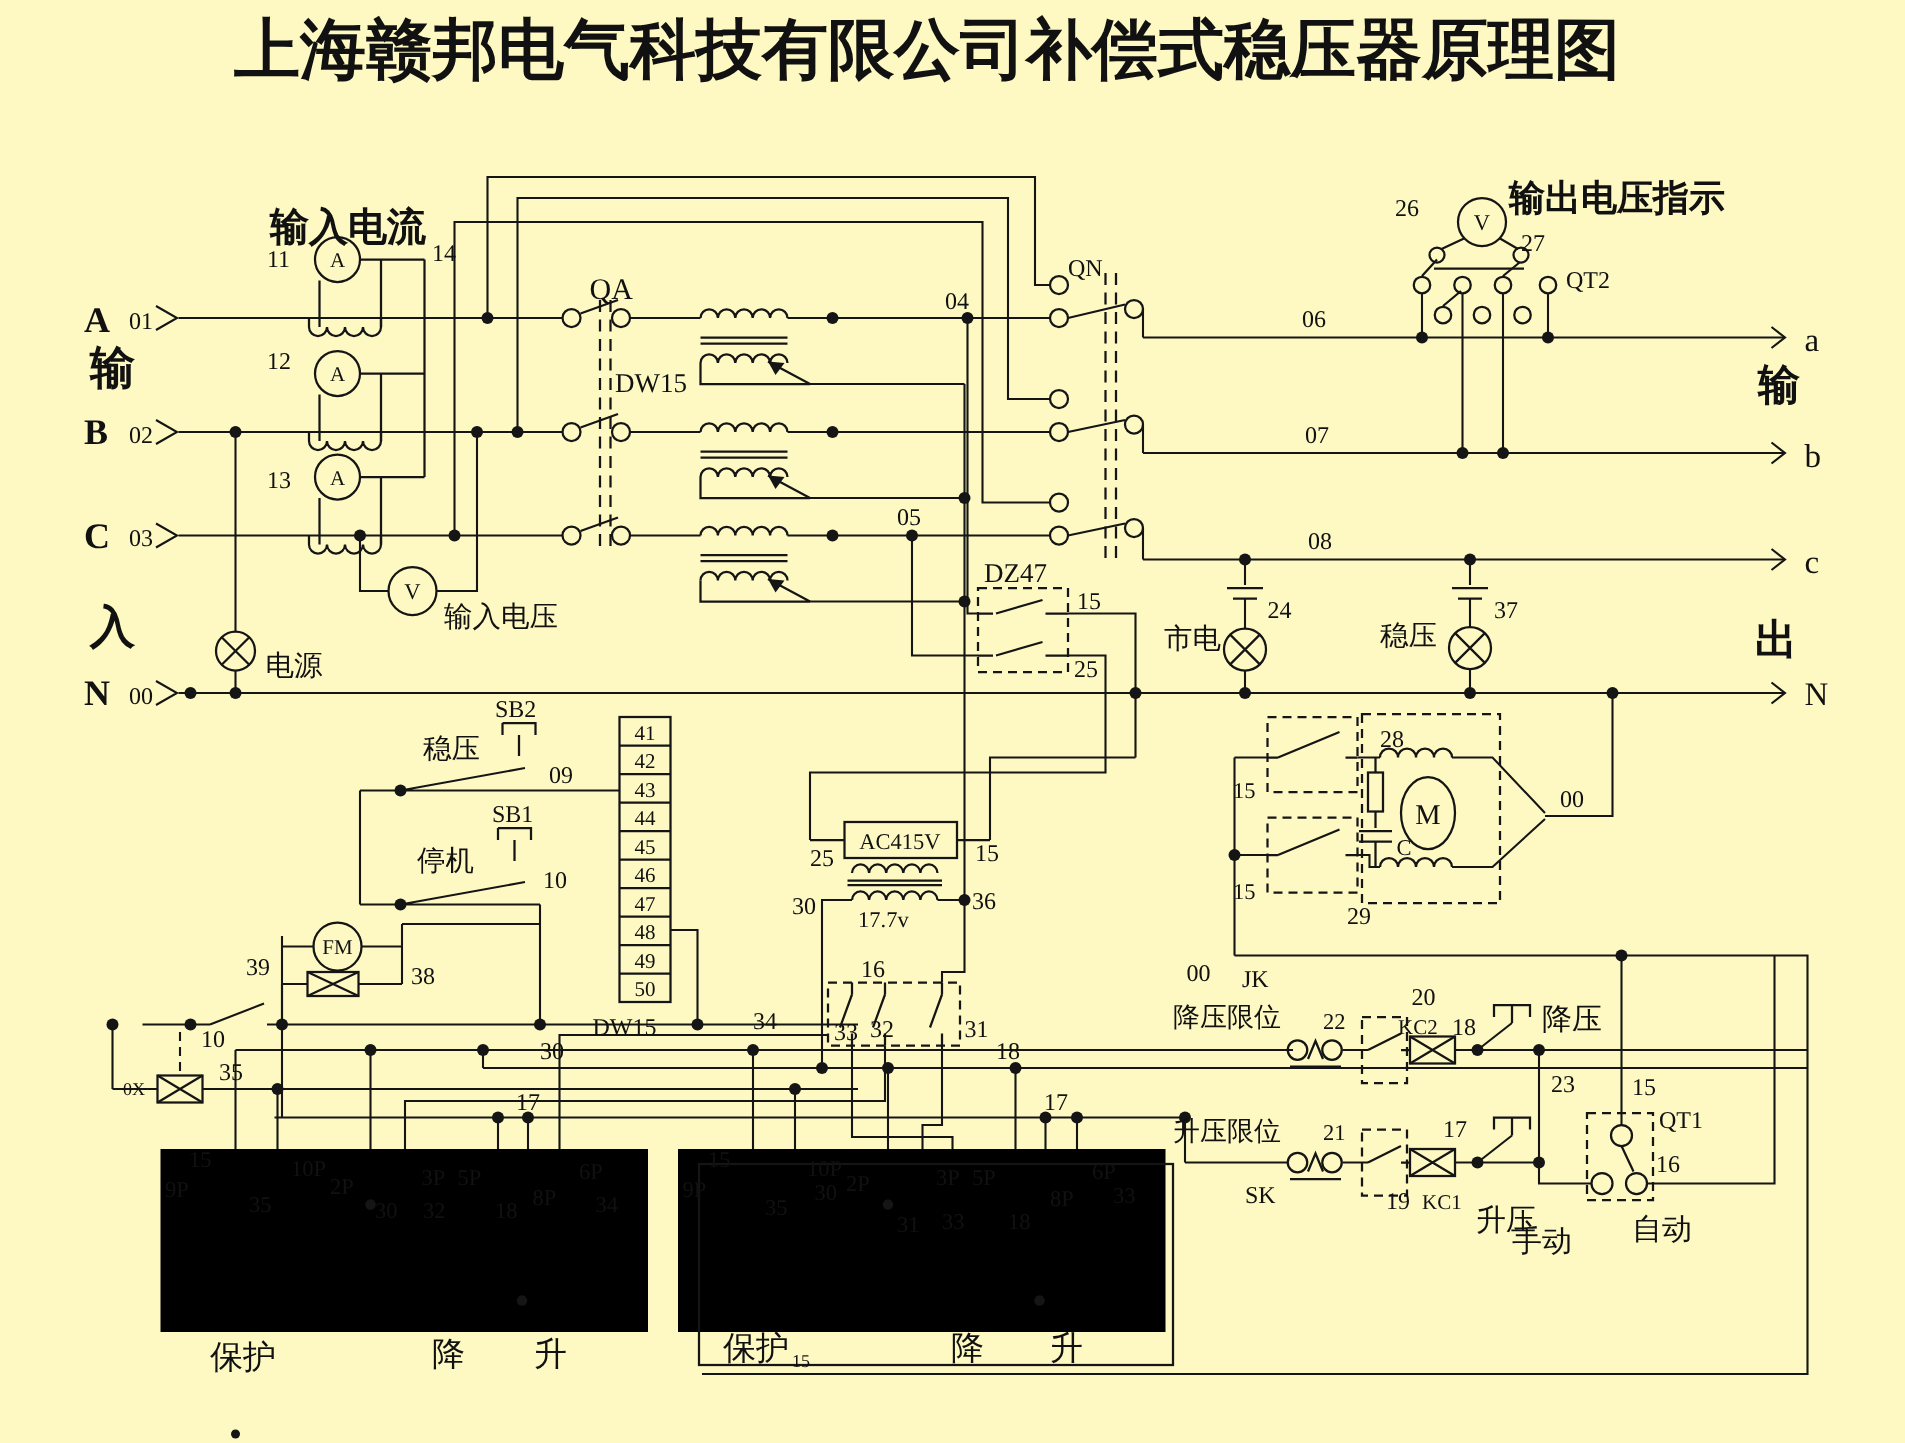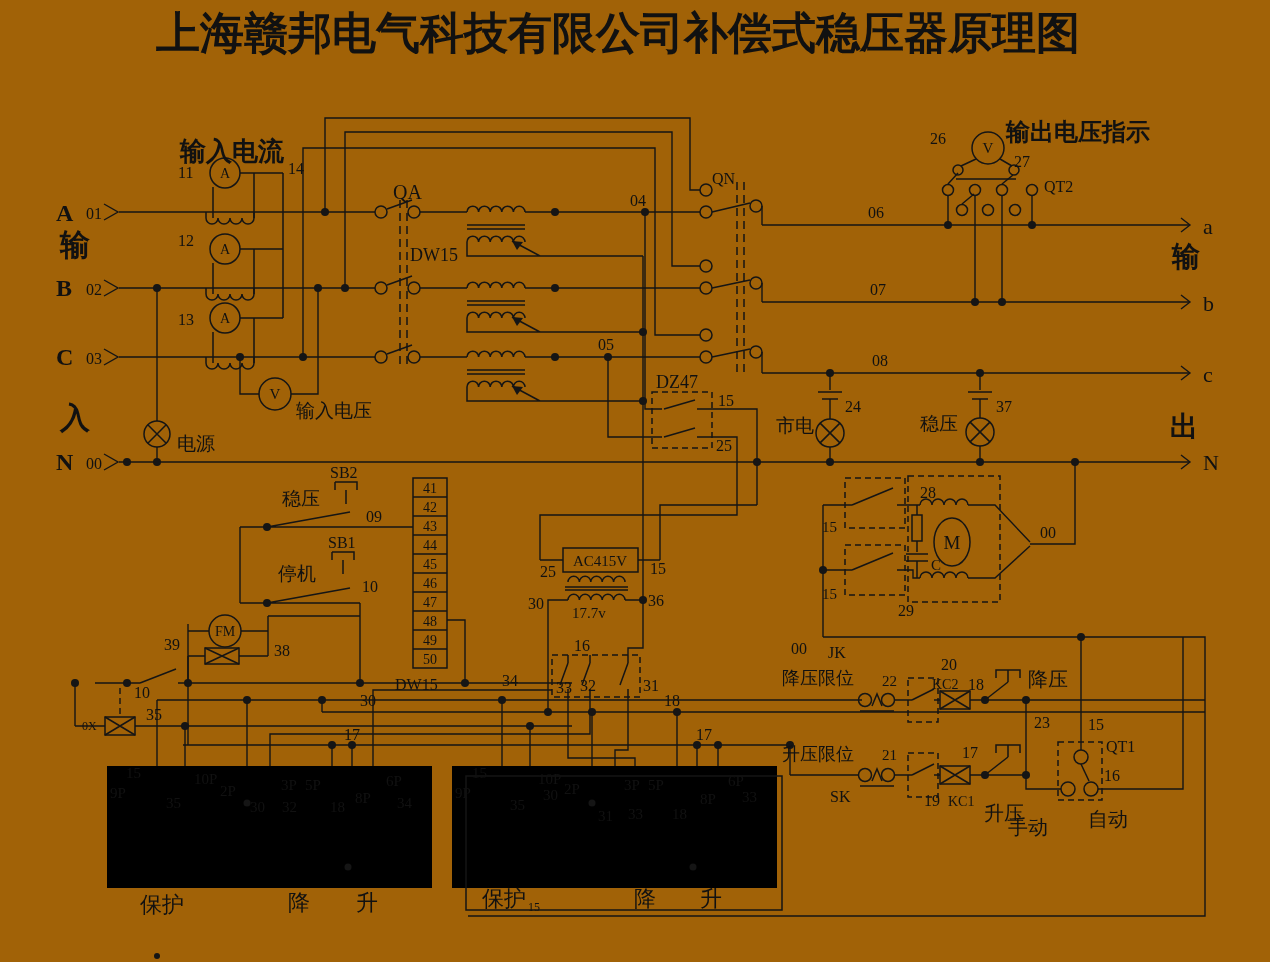--- a/index.html
+++ b/index.html
@@ -1,16 +1,16 @@
 <!DOCTYPE html>
 <html><head>
 <meta charset="utf-8">
 <style>
   html,body{margin:0;padding:0;background:#fff;}
-  #stage{width:1270px;height:962px;position:relative;background:#a16207;}
+  #stage{width:1270px;height:962px;position:relative;background:#fef9c3;}
   svg{display:block;}
   .w path,.w line,.w polyline{stroke:#151515;stroke-width:1.4;fill:none;}
   .cmp path,.cmp line,.cmp rect,.cmp circle,.cmp ellipse,.cmp polyline{stroke:#151515;stroke-width:1.5;fill:none;}
   .dsh{stroke-dasharray:6 4;}
   .gang{stroke-dasharray:8 5;stroke-width:1.3;}
   .dot{fill:#151515;stroke:none;}
   .thick{stroke-width:3.2;}
   text{fill:#111;font-family:"Liberation Serif","DejaVu Serif",serif;}
   .t12{font-size:12px}.t14{font-size:14px}.t15{font-size:15px}.t16{font-size:16px}
   .t18{font-size:18px}.t19{font-size:19px}.t20{font-size:20px}.t22{font-size:22px}

